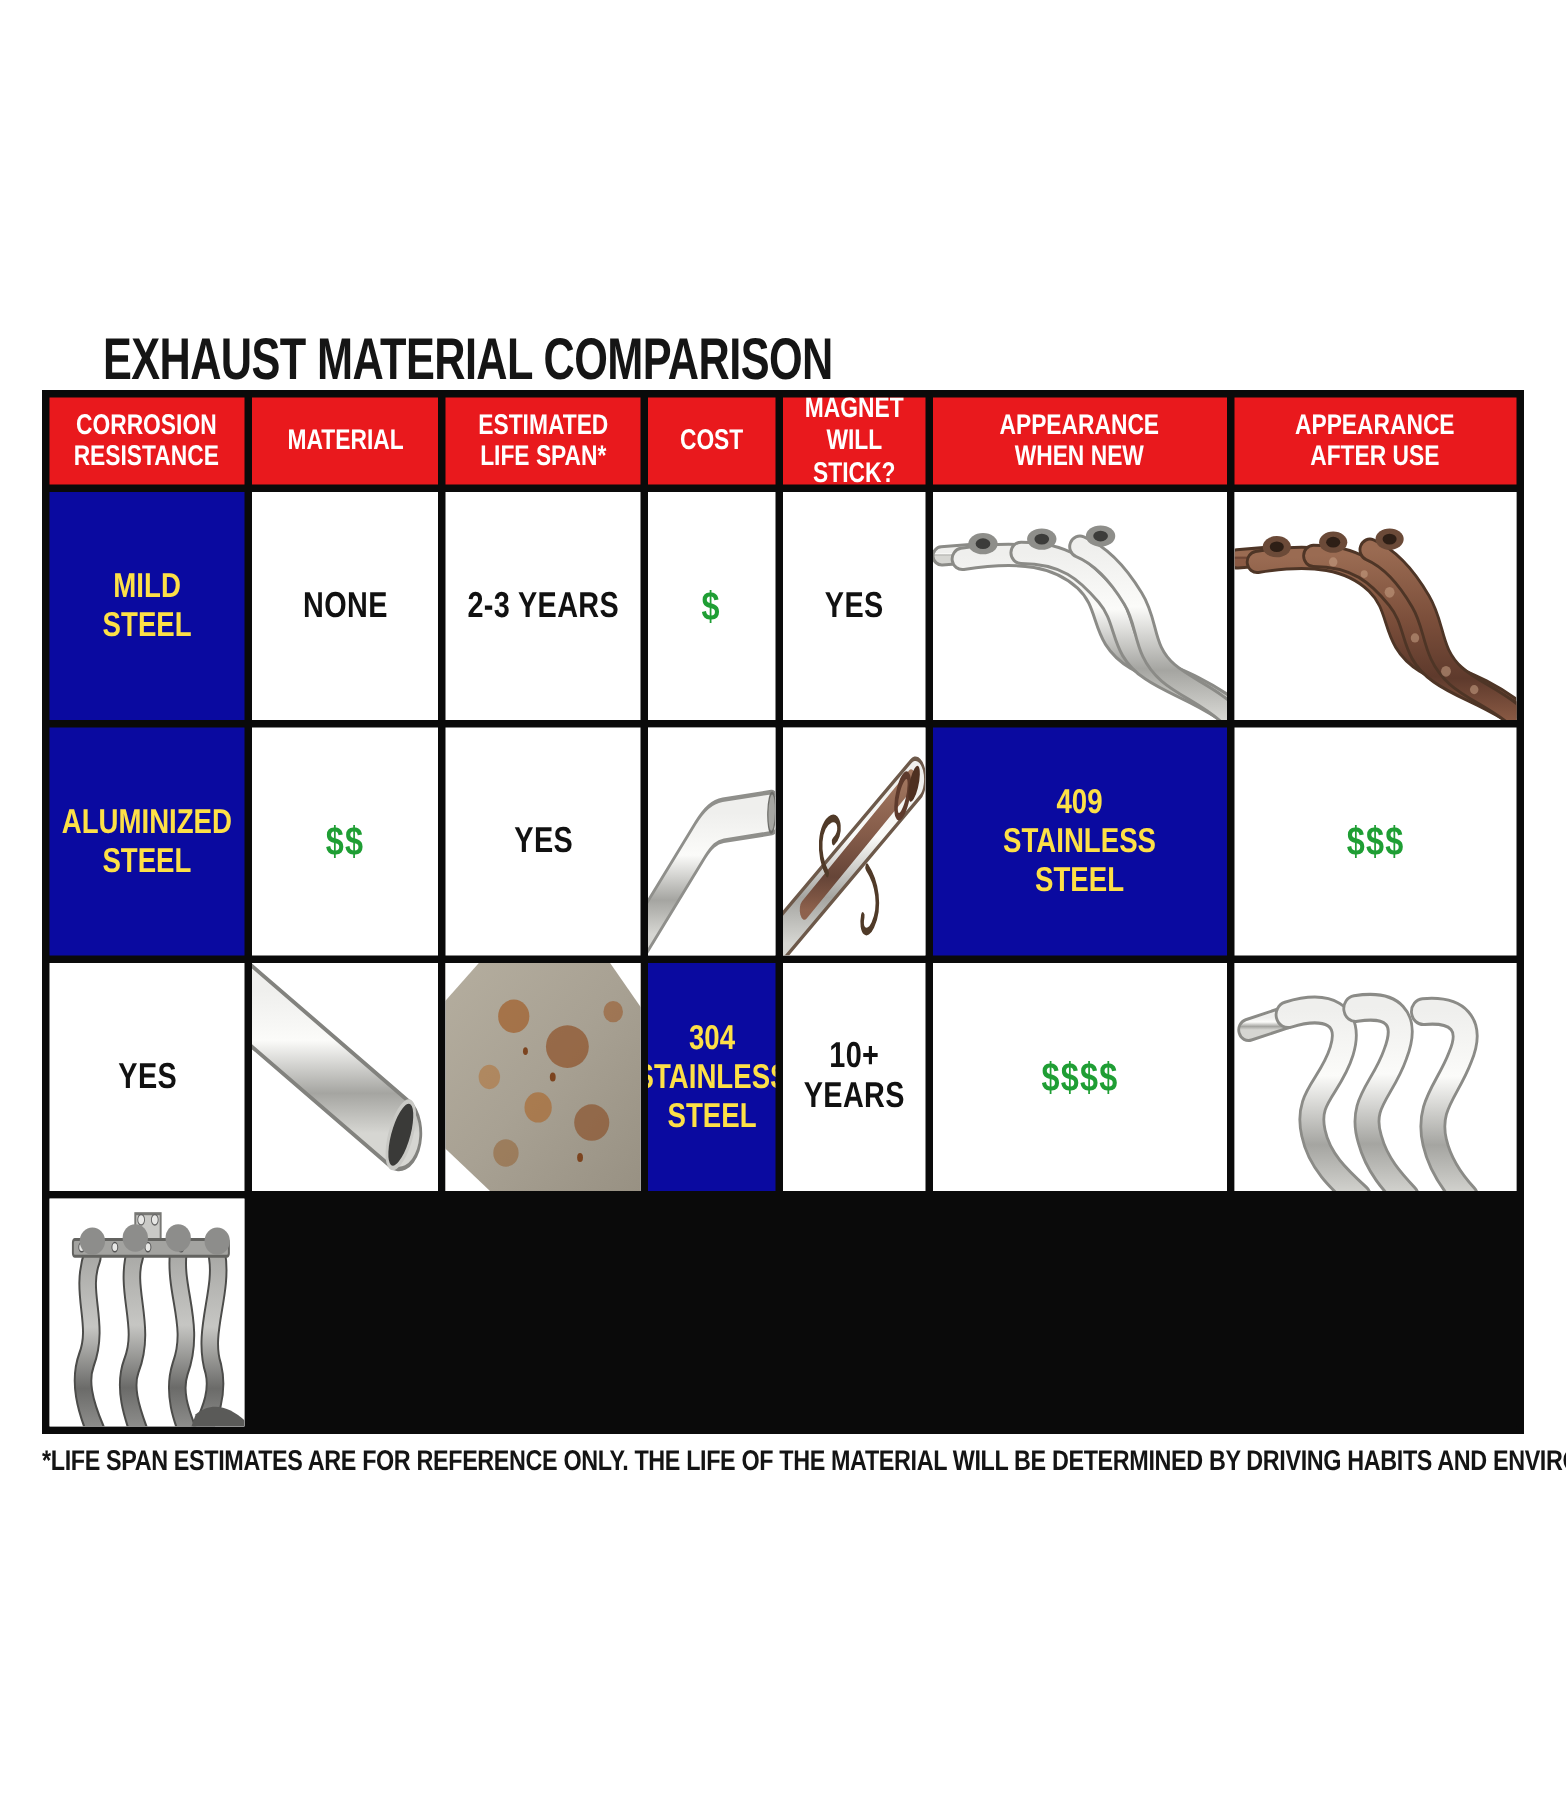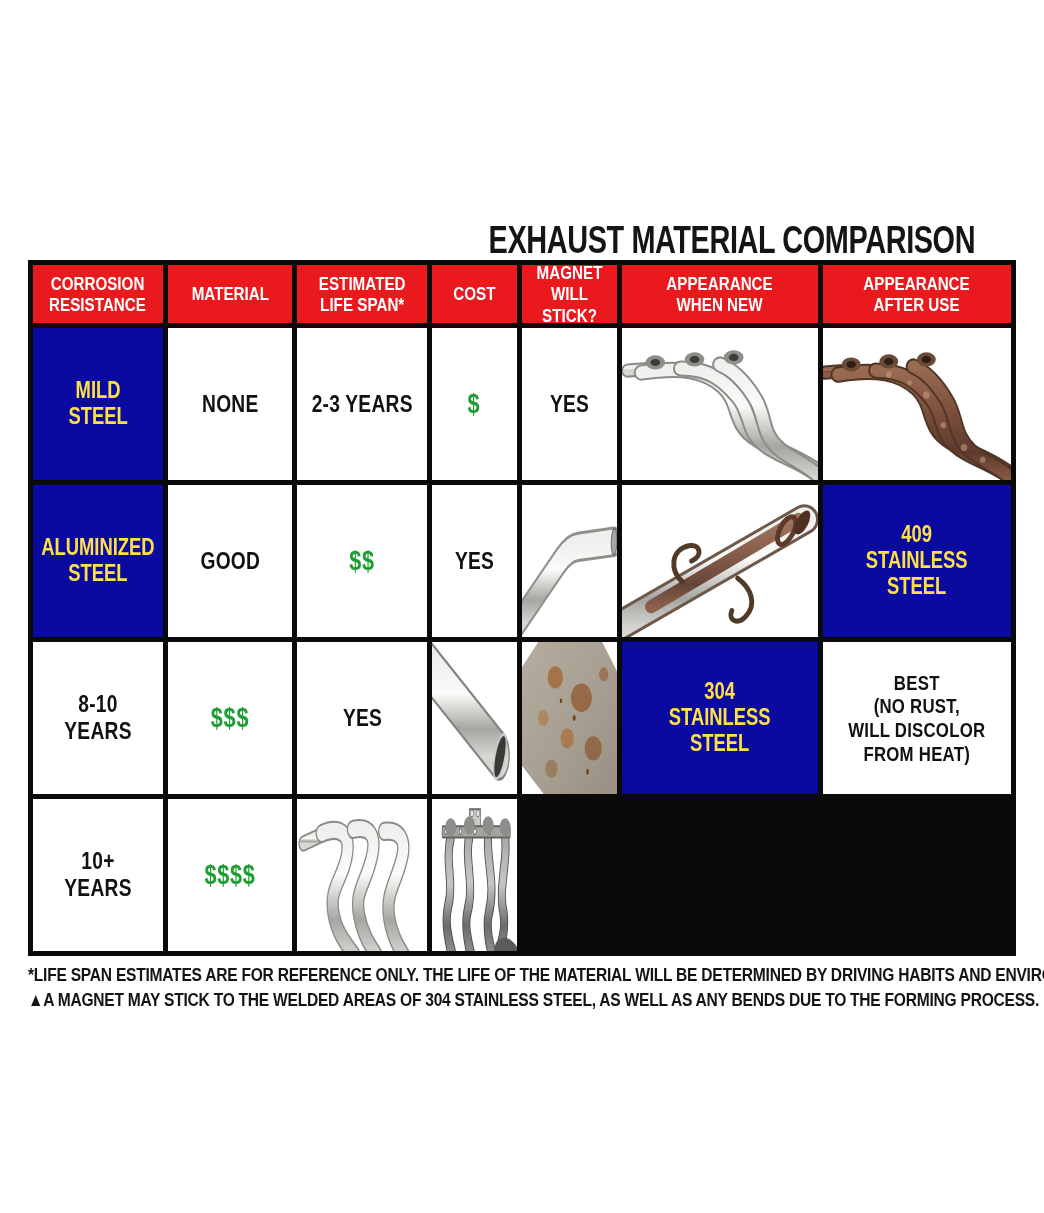--- a/index.html
+++ b/index.html
@@ -3,21 +3,21 @@
 <meta charset="utf-8">
 <style>
   html, body { margin: 0; padding: 0; background: #ffffff; }
   .page {
     position: relative; width: 1044px; height: 1213px;
     background: #ffffff; overflow: hidden;
     font-family: "Liberation Sans", sans-serif; color: #111;
   }
   .title {
     position: absolute; left: 0; top: 219px; width: 100%;
-    text-align: right; font-weight: bold; font-size: 37px; color: #151515;
+    text-align: left; font-weight: bold; font-size: 37px; color: #151515;
   }
   .title .ttxt { display: inline-block; transform: scale(0.78, 1.06); letter-spacing: -0.5px; }
 
   .comp-table {
     position: absolute; left: 28px; top: 260px;
     display: grid;
     grid-template-columns: 130px 124px 130px 85px 95px 196px 188px;
     grid-template-rows: 58px 152px 152px 152px 152px;
     gap: 5px;
     background: var(--grid_black, #0a0a0a);
@@ -182,23 +182,20 @@
           <ellipse cx="110" cy="31" rx="10" ry="7" fill="#6b4a38"></ellipse>
             <ellipse cx="110" cy="31" rx="5" ry="3.5" fill="#2e1f16"></ellipse>
         </g>
       </svg>
     </div>
 
     <div class="cell mat">
         <span class="txt">ALUMINIZED
 STEEL</span>
       </div>
-    <div class="cell val">
-        <span class="txt">GOOD</span>
-      </div>
     <div class="cell val cost">
         <span class="txt">$$</span>
       </div>
     <div class="cell val">
       <span class="txt"><span>YES</span><sup class="mk"></sup></span>
     </div>
     <div class="cell img">
       <svg class="photo" viewBox="0 0 200 150" preserveAspectRatio="none">
         <g fill="none" stroke-linecap="round">
           <path d="M-8,136 L82,74 C94,66 104,62 118,61 L194,56" stroke="#8f8f8b" stroke-width="30"></path>
@@ -218,23 +215,20 @@
         </g>
         <ellipse cx="168" cy="45" rx="7" ry="15" fill="none" stroke="#5e3a2c" stroke-width="5" transform="rotate(28 168 45)"></ellipse>
         <ellipse cx="184" cy="37" rx="6" ry="13" fill="#4e3021" transform="rotate(28 184 37)"></ellipse>
       </svg>
     </div>
 
     <div class="cell mat">
         <span class="txt">409
 STAINLESS
 STEEL</span>
-      </div>
-    <div class="cell val">
-        <span class="txt">8-10 YEARS</span>
       </div>
     <div class="cell val cost">
         <span class="txt">$$$</span>
       </div>
     <div class="cell val">
       <span class="txt"><span>YES</span><sup class="mk"></sup></span>
     </div>
     <div class="cell img">
       <svg class="photo" viewBox="0 0 200 150" preserveAspectRatio="none">
         <g fill="none" stroke-linecap="round">
@@ -266,26 +260,20 @@
           <circle cx="138" cy="128" r="3" fill="#7c441f"></circle>
         </g>
       </svg>
     </div>
 
     <div class="cell mat">
         <span class="txt">304
 STAINLESS
 STEEL</span>
       </div>
-    <div class="cell val small">
-        <span class="txt">BEST
-(NO RUST,
-WILL DISCOLOR
-FROM HEAT)</span>
-      </div>
     <div class="cell val">
         <span class="txt">10+ YEARS</span>
       </div>
     <div class="cell val cost">
         <span class="txt">$$$$</span>
       </div>
     <div class="cell img">
       <svg class="photo" viewBox="0 0 200 150" preserveAspectRatio="none">
         <g fill="none" stroke-linecap="round">
           <path d="M10,44 L36,36" stroke="#8b8b87" stroke-width="16"></path>
@@ -325,16 +313,15 @@
         <ellipse cx="88" cy="26" rx="13" ry="9" fill="#8d8d8b"></ellipse>
         <ellipse cx="132" cy="26" rx="13" ry="9" fill="#8d8d8b"></ellipse>
         <ellipse cx="172" cy="28" rx="13" ry="9" fill="#8d8d8b"></ellipse>
       </svg>
     </div>
 
   </div>
 
   <div class="footnotes">
     <div class="fnote"><span class="ftxt">*LIFE SPAN ESTIMATES ARE FOR REFERENCE ONLY. THE LIFE OF THE MATERIAL WILL BE DETERMINED BY DRIVING HABITS AND ENVIRONMENTAL FACTORS.</span></div>
-    <div class="fnote"><span class="ftxt">▲A MAGNET MAY STICK TO THE WELDED AREAS OF 304 STAINLESS STEEL, AS WELL AS ANY BENDS DUE TO THE FORMING PROCESS.</span></div>
   </div>
 
 </div>
 
 </body></html>

